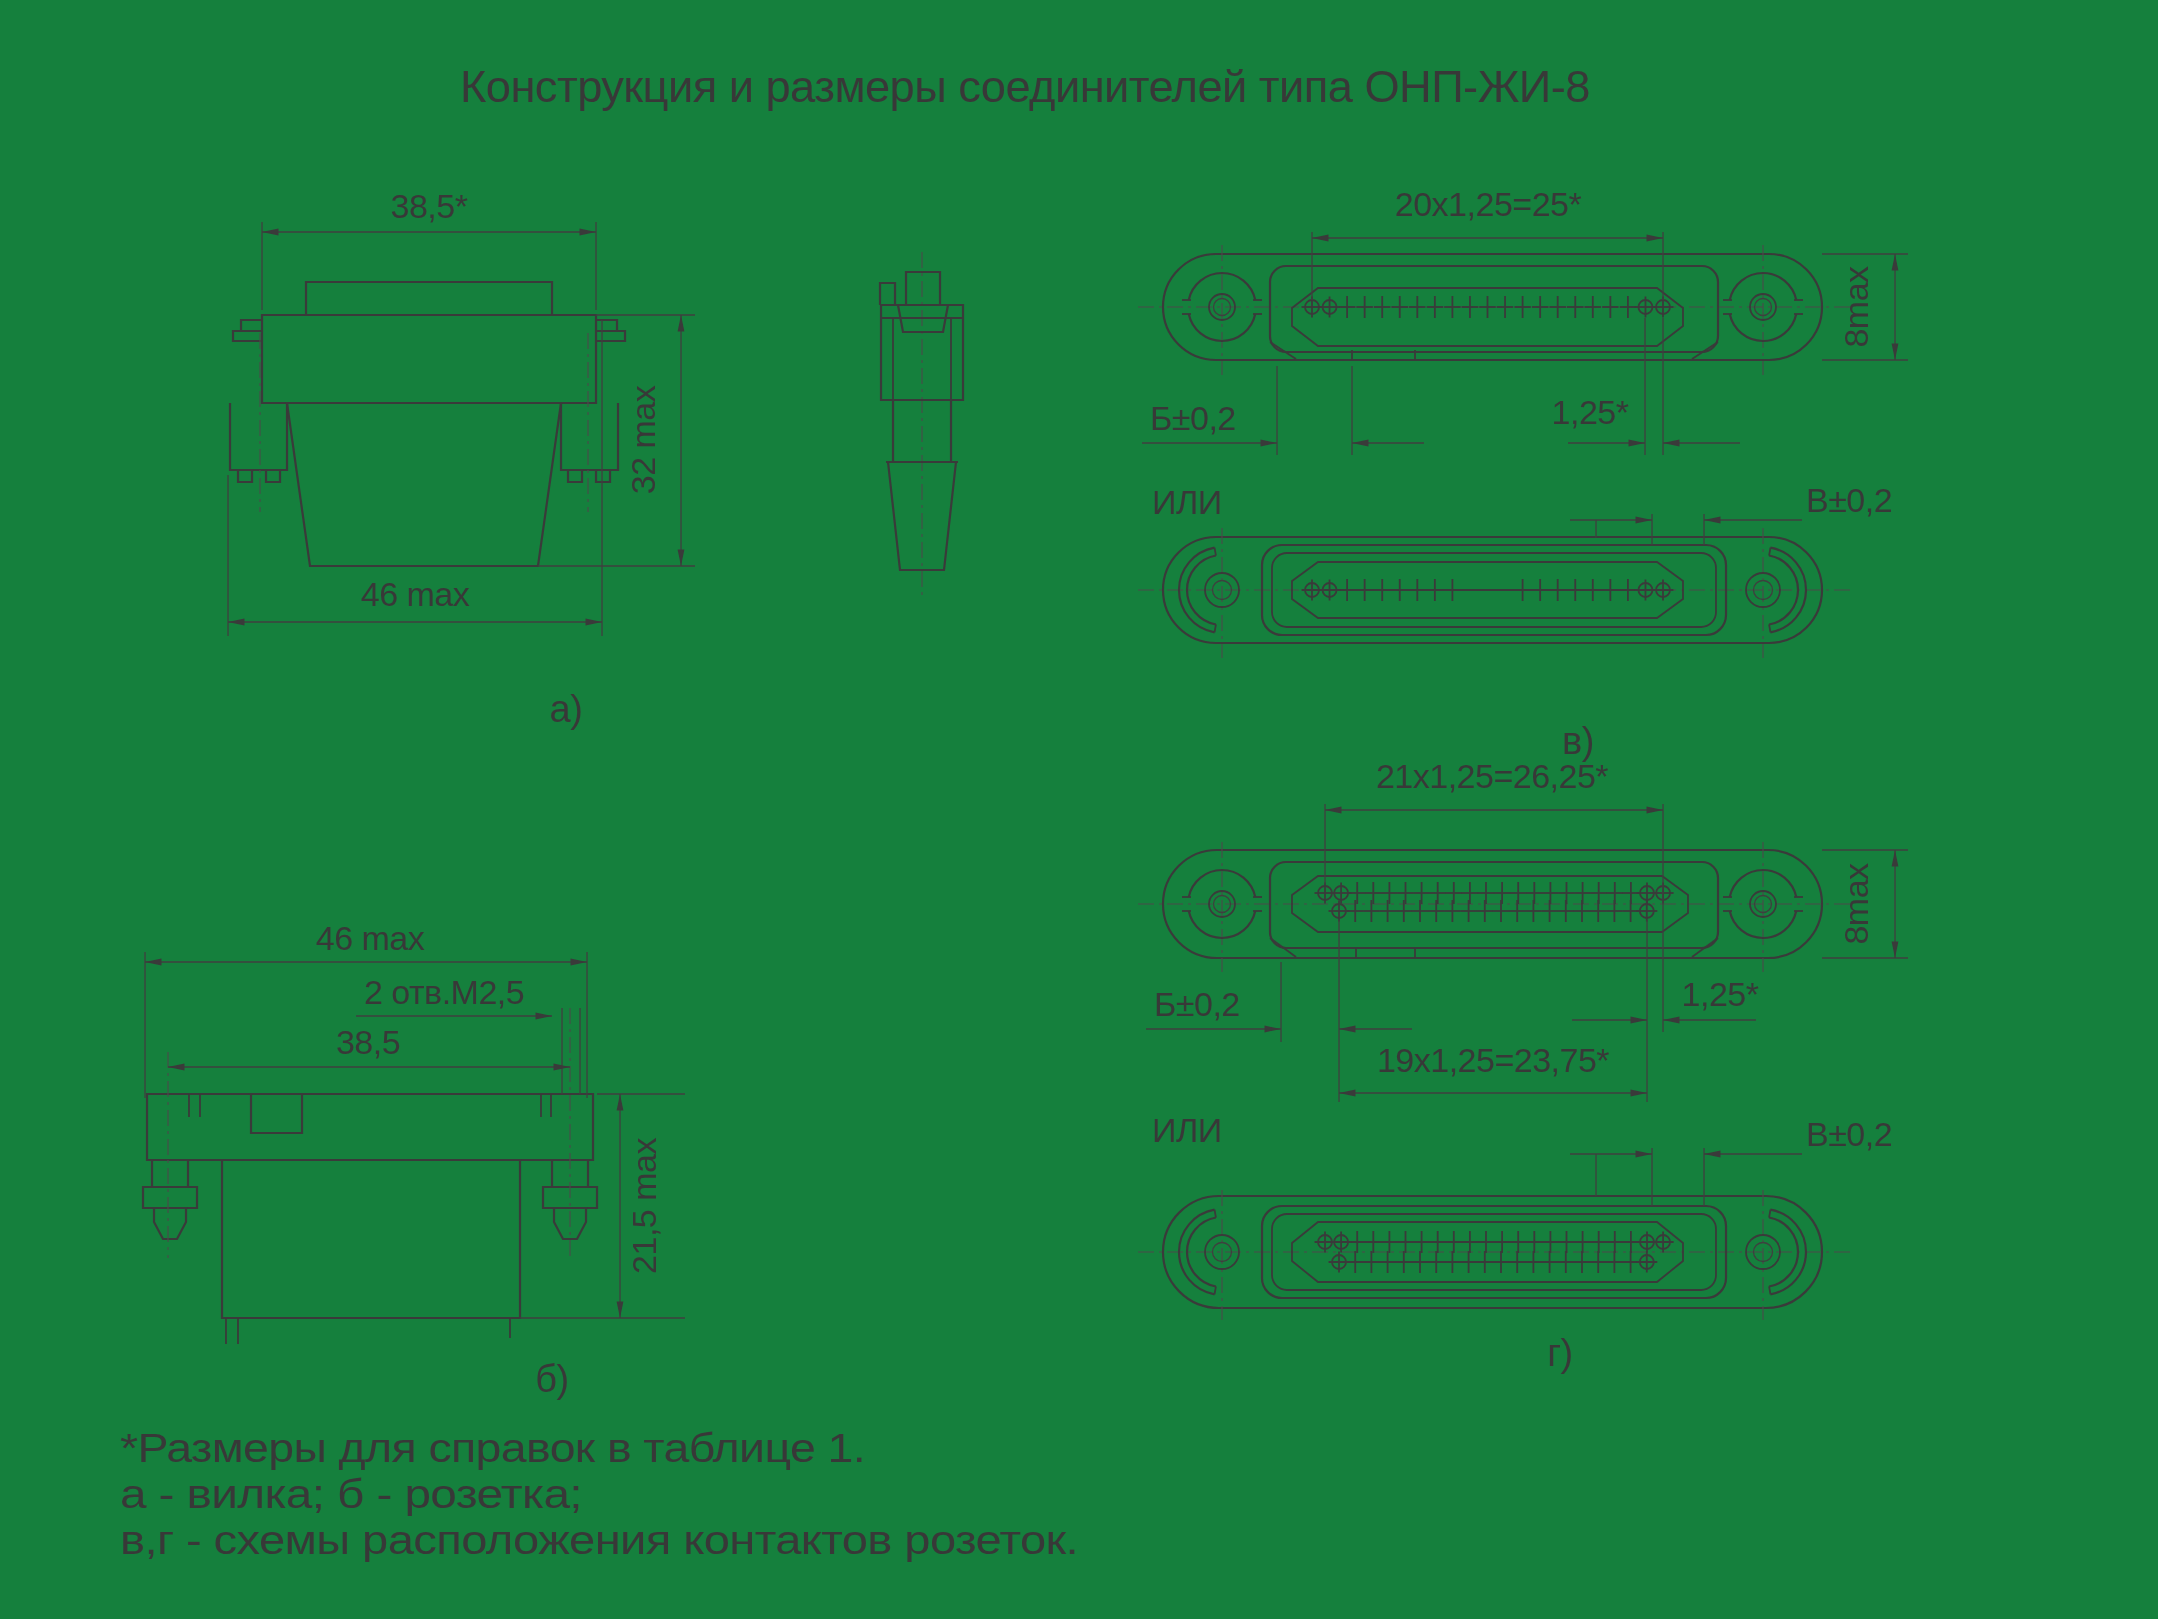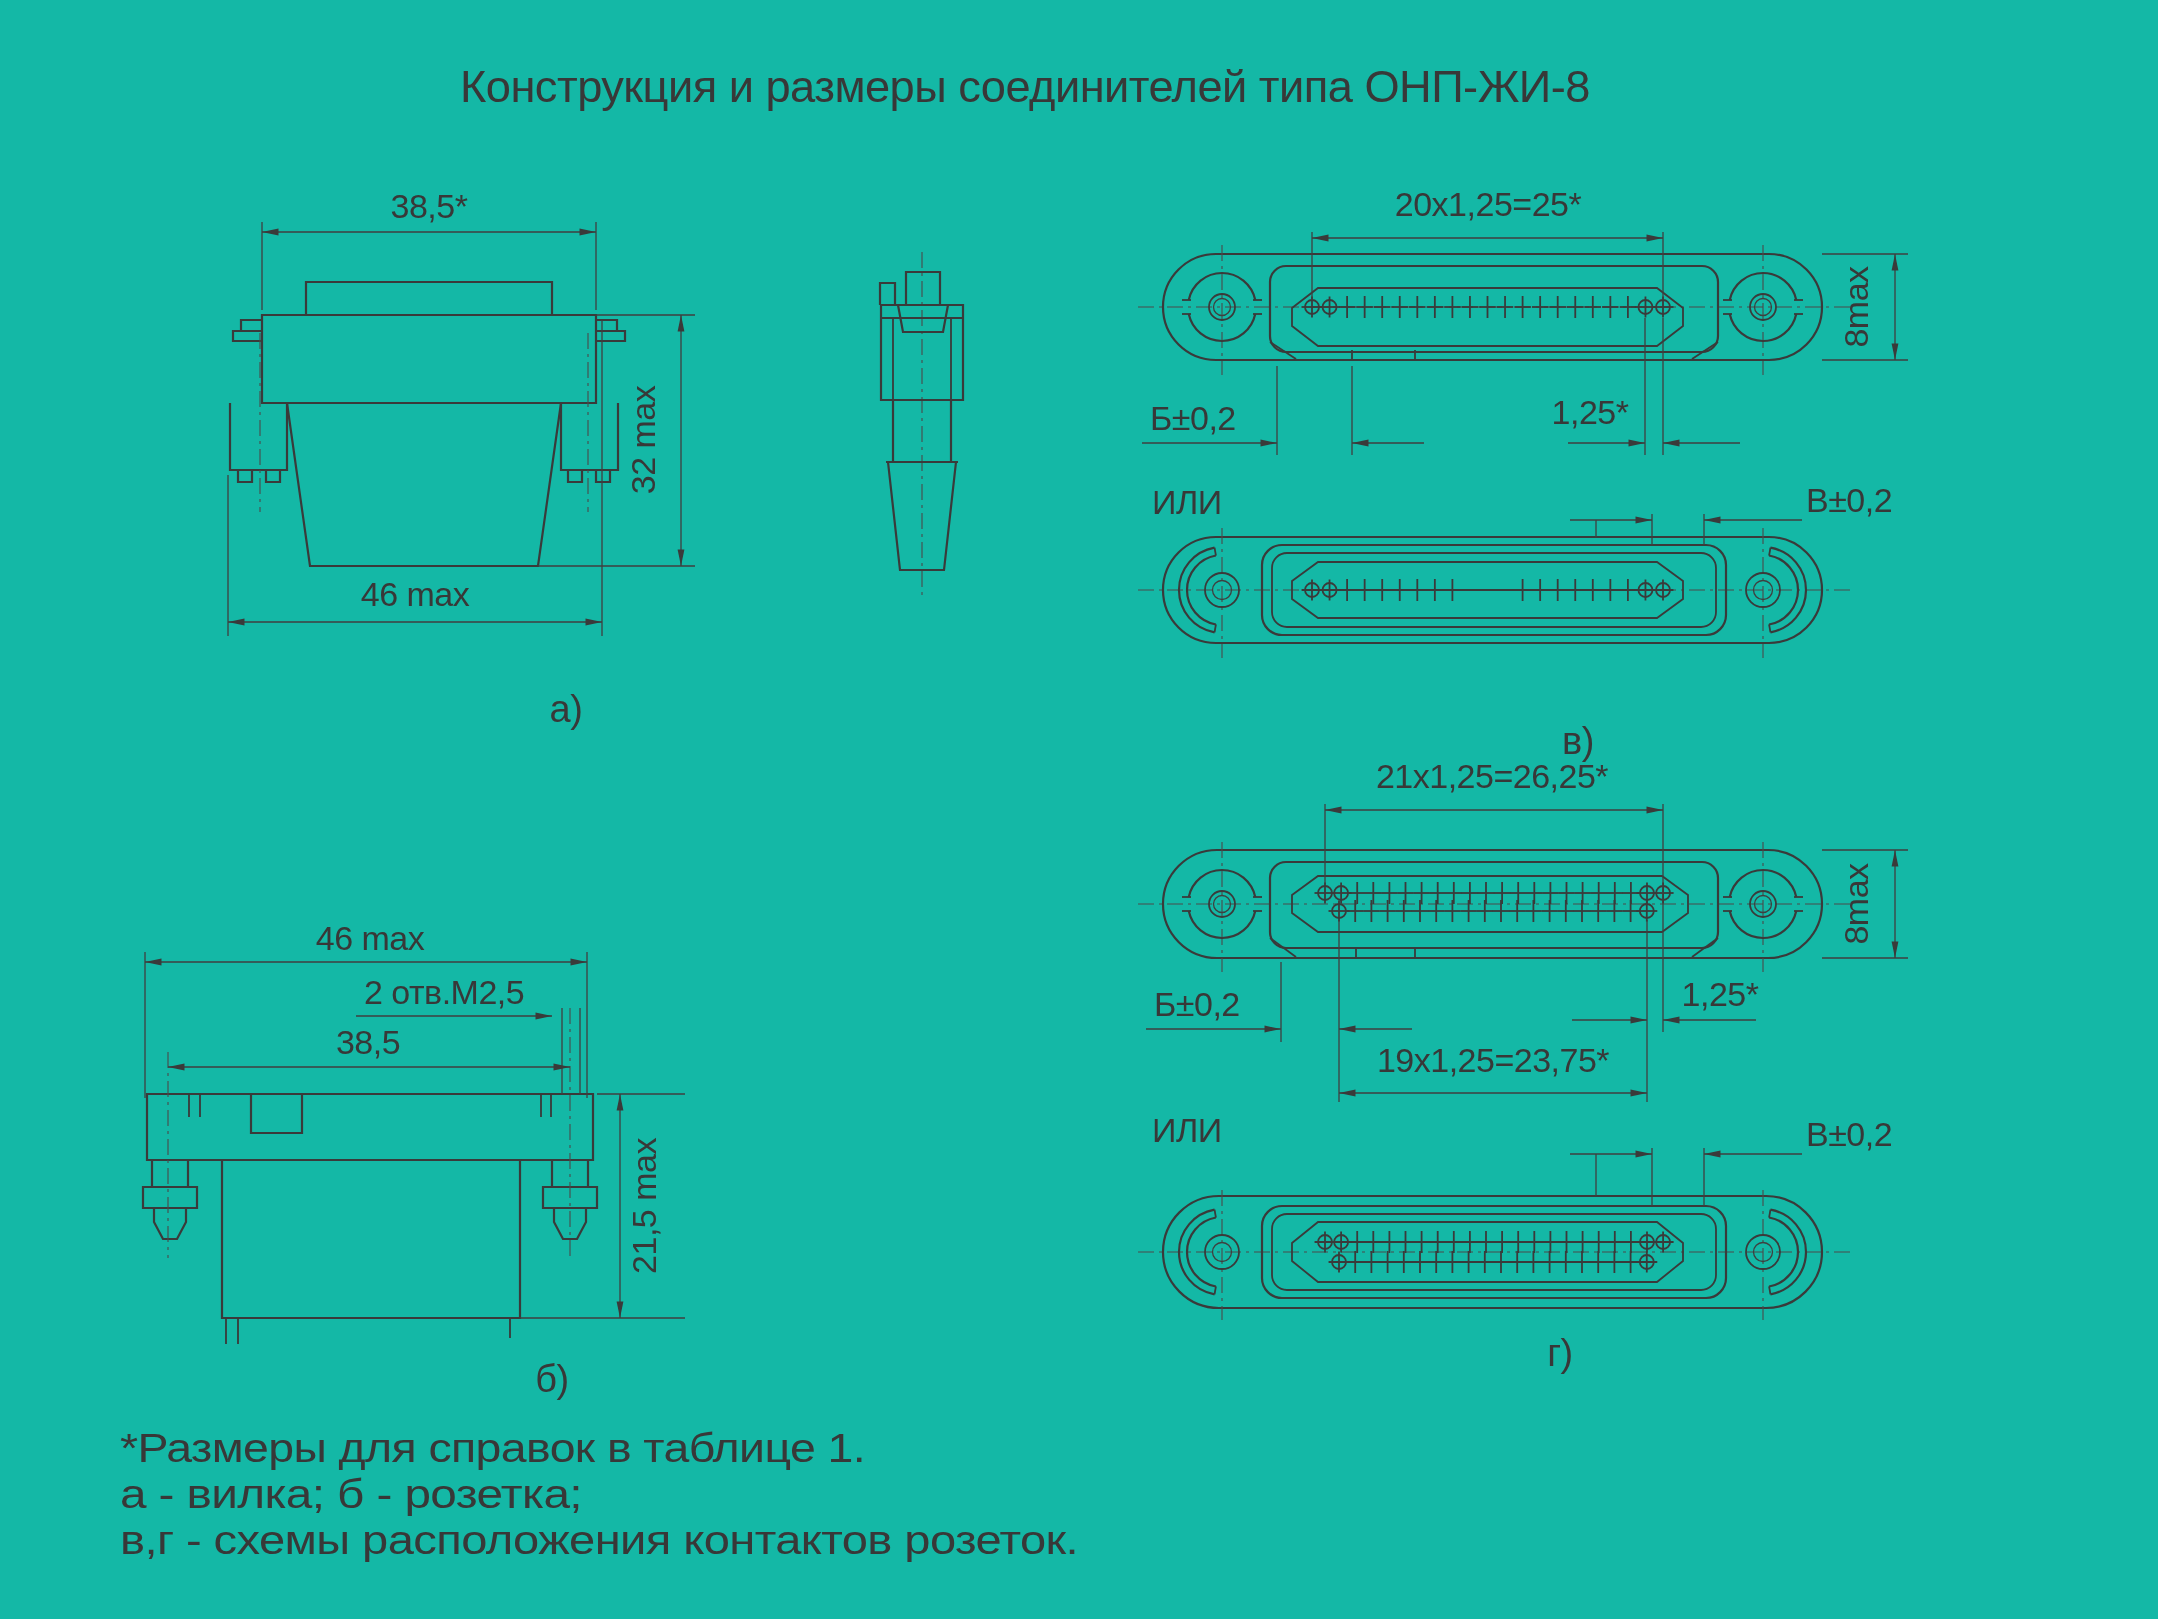--- a/index.html
+++ b/index.html
@@ -1,16 +1,16 @@
 <!DOCTYPE html>
 <html><head>
 <meta charset="utf-8">
 <style>
   html,body{margin:0;padding:0;background:#f4f4f4;}
-  .stage{position:relative;width:2158px;height:1619px;background:#14b8a6;overflow:hidden;}
+  .stage{position:relative;width:2158px;height:1619px;background:#15803d;overflow:hidden;}
   svg{display:block;}
   svg text{fill:#383838;font-family:"Liberation Sans",sans-serif;font-size:34px;letter-spacing:-0.5px;}
   svg text.ttl{font-size:44px;}
   svg text.cap{font-size:38px;}
   svg text.nt{font-size:40px;}
   .ln{stroke:#3a3a3a;stroke-width:2.2;fill:none;stroke-linejoin:miter;stroke-linecap:butt;}
   .md{stroke:#3a3a3a;stroke-width:1.8;fill:none;}
   .th{stroke:#3f3f3f;stroke-width:1.3;fill:none;}
   .cl{stroke:#4a4a4a;stroke-width:1.1;fill:none;stroke-dasharray:16 5 3 5;}
 </style>

